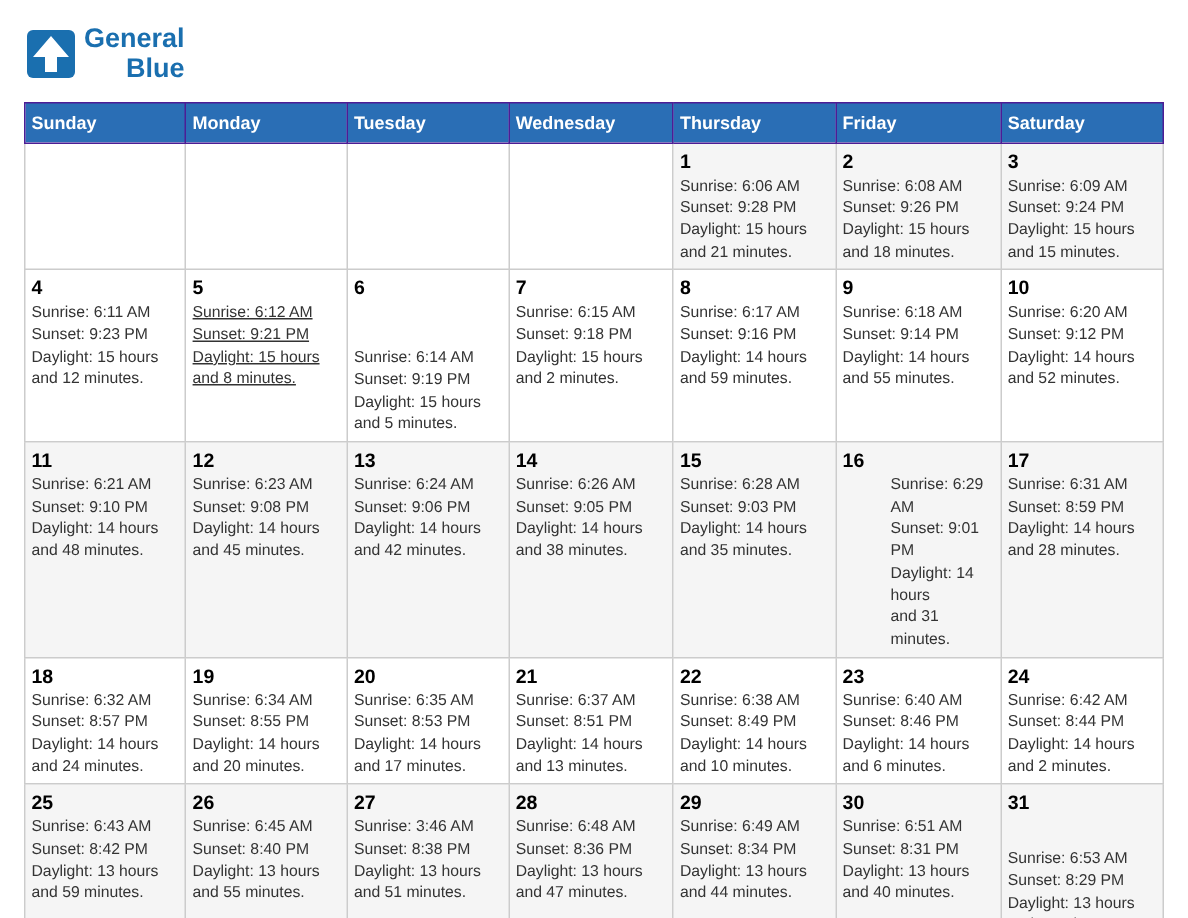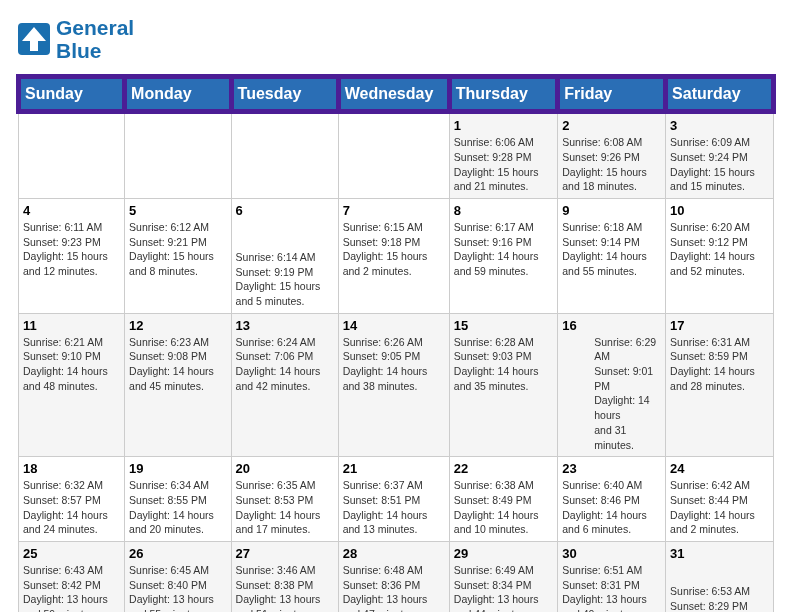--- a/index.html
+++ b/index.html
@@ -15,24 +15,25 @@
       justify-content: space-between;
       align-items: flex-start;
       margin-bottom: 12px;
     }
     .logo {
       display: flex;
       align-items: center;
       gap: 4px;
     }
     .logo-text {
-      font-size: 21px;
+      font-size: 18px;
       font-weight: bold;
       color: #333;
       line-height: 1.1;
+      text-align: right;
     }
     .logo-text span { color: #1a6faf; }
     .logo-icon {
       width: 36px;
       height: 36px;
     }
     .title-block { text-align: right; }
     .main-title {
       font-size: 36px;
       font-weight: normal;
@@ -45,23 +46,23 @@
     table {
       width: 100%;
       border-collapse: collapse;
       font-size: 11px;
     }
     thead tr th {
       background: #2a6eb5;
       color: #fff;
       padding: 6px 4px;
       text-align: left;
-      font-size: 16px;
+      font-size: 12px;
       font-weight: bold;
-      border: 5px solid #4c1d95;
+      border: 1px solid #4c1d95;
     }
     tbody tr td {
       border: 1px solid #ccc;
       vertical-align: top;
       padding: 4px;
       width: 113px;
       min-height: 80px;
     }
     tbody tr:nth-child(odd) td { background: #f5f5f5; }
     tbody tr:nth-child(even) td { background: #ffffff; }
@@ -141,21 +142,21 @@
       <tr>
         <td>
           <span class="day-num">4</span>
           <div class="day-info" style="white-space: pre-line;">Sunrise: 6:11 AM
 Sunset: 9:23 PM
 Daylight: 15 hours
 and 12 minutes.</div>
         </td>
         <td>
           <span class="day-num">5</span>
-          <div class="day-info" style="white-space: pre-line;">Sunrise: 6:12 AM
+          <div class="day-info" style="white-space: pre-line; text-decoration: underline;">Sunrise: 6:12 AM
 Sunset: 9:21 PM
 Daylight: 15 hours
 and 8 minutes.</div>
         </td>
         <td>
           <span class="day-num">6</span>
           <div class="day-info" style="white-space: pre-line; margin-top: 32px;">Sunrise: 6:14 AM
 Sunset: 9:19 PM
 Daylight: 15 hours
 and 5 minutes.</div>
@@ -200,21 +201,21 @@
         <td>
           <span class="day-num">12</span>
           <div class="day-info" style="white-space: pre-line;">Sunrise: 6:23 AM
 Sunset: 9:08 PM
 Daylight: 14 hours
 and 45 minutes.</div>
         </td>
         <td>
           <span class="day-num">13</span>
           <div class="day-info" style="white-space: pre-line;">Sunrise: 6:24 AM
-Sunset: 7:06 PM
+Sunset: 9:06 PM
 Daylight: 14 hours
 and 42 minutes.</div>
         </td>
         <td>
           <span class="day-num">14</span>
           <div class="day-info" style="white-space: pre-line;">Sunrise: 6:26 AM
 Sunset: 9:05 PM
 Daylight: 14 hours
 and 38 minutes.</div>
         </td>

